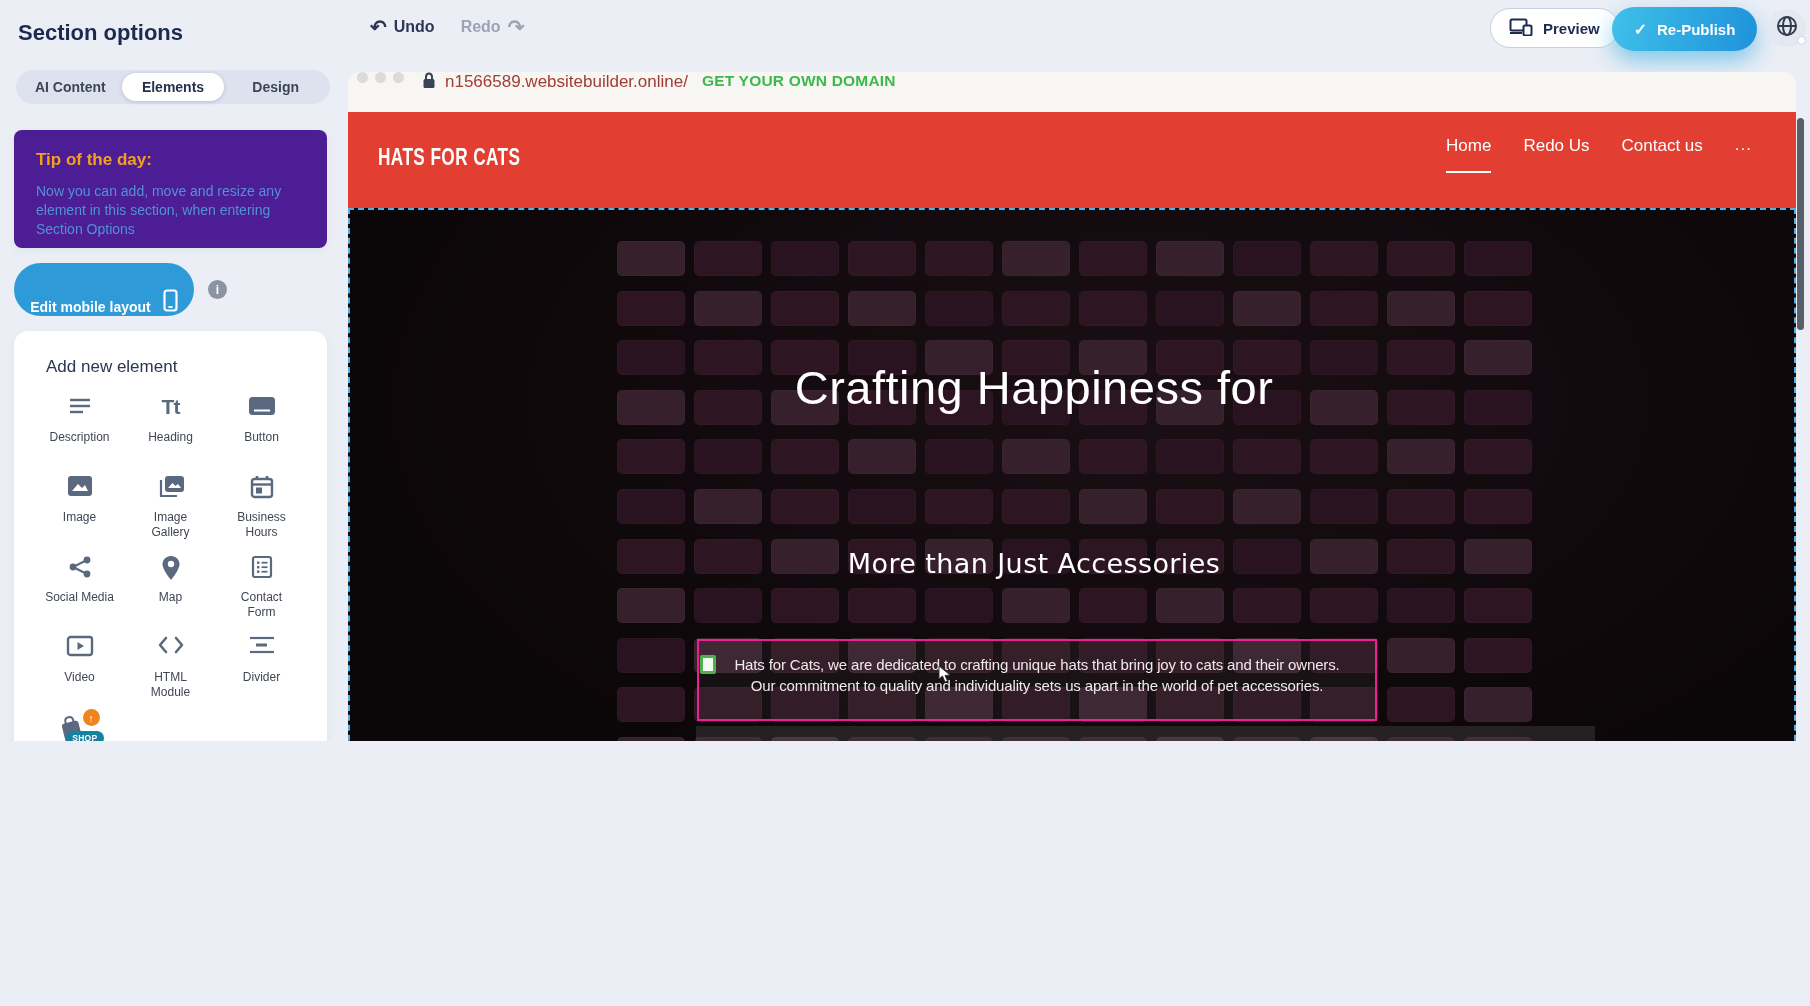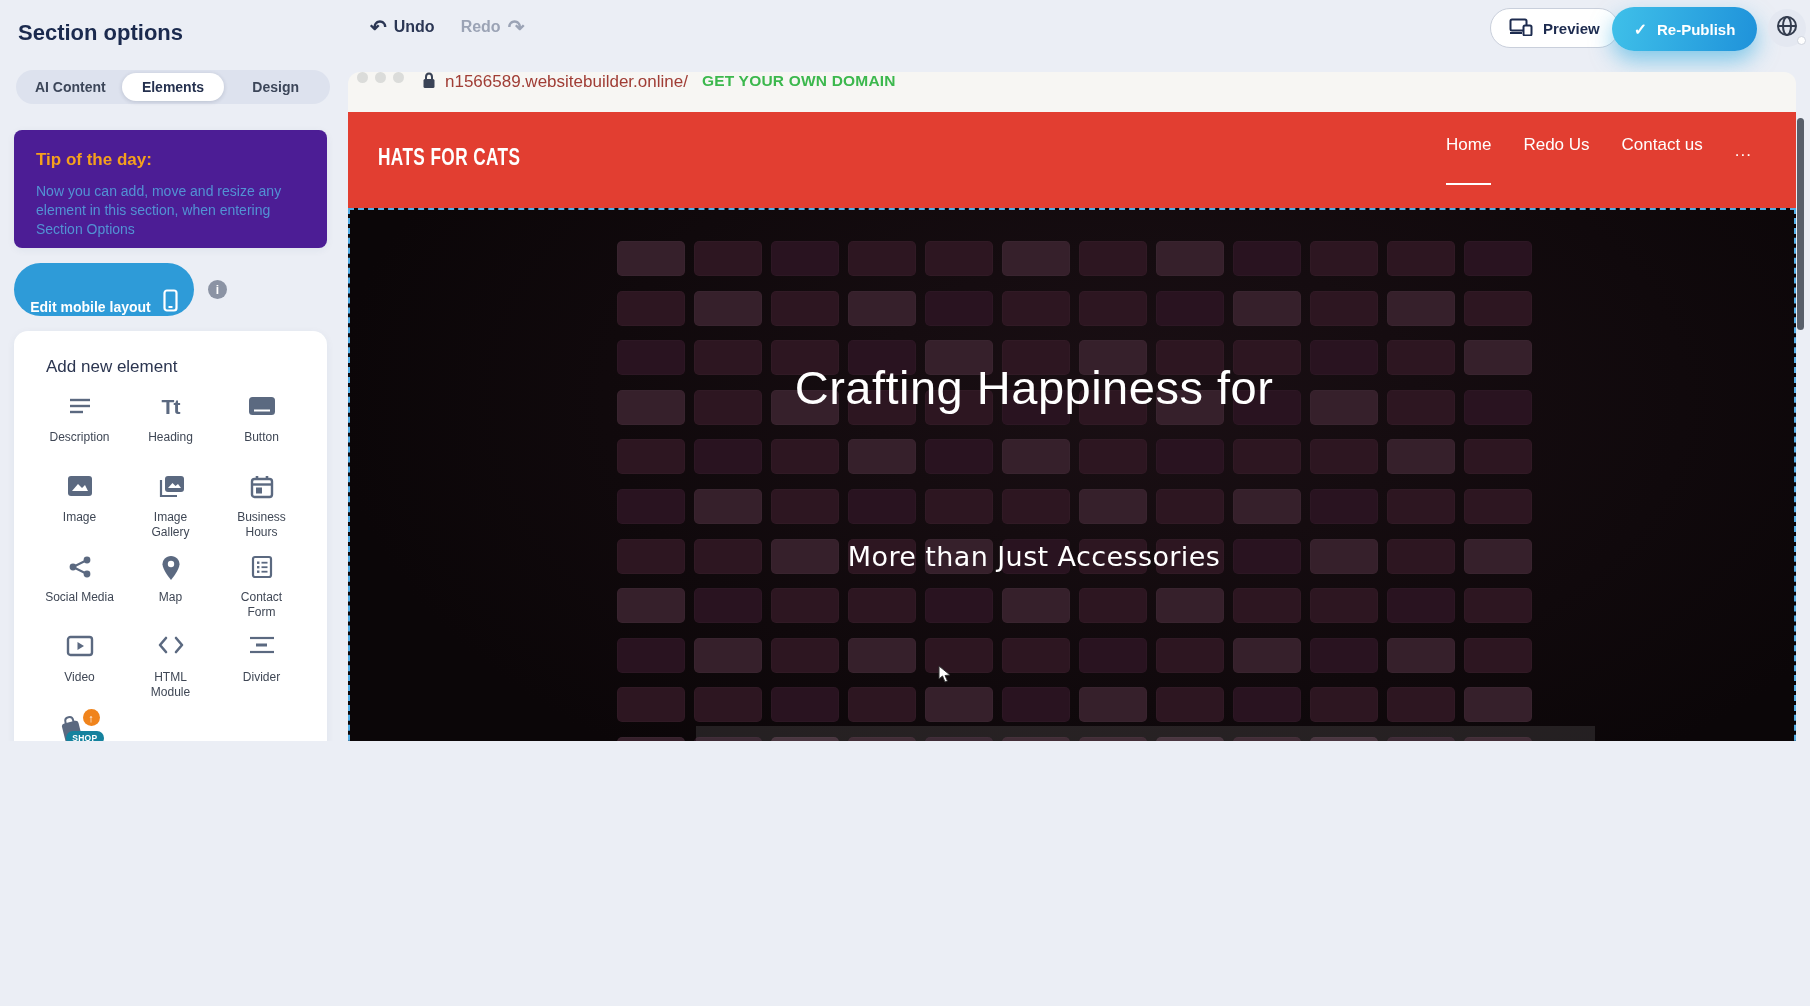--- a/index.html
+++ b/index.html
@@ -62,34 +62,34 @@
   .win-dots{display:flex;gap:7px;margin-left:9px;}
   .win-dots span{width:11px;height:11px;border-radius:50%;background:#dbdcda;}
   .lock{margin-left:18px;display:flex;align-items:center;}
   .url-text{margin-left:9px;font-size:17px;color:#a03d35;}
   .domain-link{margin-left:14px;font-size:15.5px;font-weight:700;color:#3cb84d;letter-spacing:.2px;cursor:pointer;}
 
   .site-header{position:absolute;left:0;top:44px;width:100%;height:96px;background:#e23e31;}
   .logo{position:absolute;left:30px;top:33px;color:#fff;font-weight:700;font-size:21px;letter-spacing:.5px;
     transform:scaleX(.82) scaleY(1.18);transform-origin:left center;white-space:nowrap;}
   .nav{position:absolute;right:44px;top:23px;display:flex;align-items:center;gap:32px;}
-  .nav-item{color:#fff;font-size:17px;cursor:pointer;padding-bottom:28px;border-bottom:2px solid transparent;}
+  .nav-item{color:#fff;font-size:17px;cursor:pointer;padding-bottom:15px;border-bottom:2px solid transparent;}
   .nav-item.active{border-bottom-color:#fff;}
   .nav-more{font-size:17px;letter-spacing:1px;padding-bottom:16px;}
 
   .hero{position:absolute;left:0;top:140px;width:100%;height:642px;
     background:radial-gradient(ellipse at 55% 30%,#1a0f14 0%,#0b0608 72%);
     border:2px dashed #53aee6;}
   .tile-grid{position:absolute;left:267px;top:31px;width:915px;height:582px;}
   .tile{position:absolute;width:68px;height:35px;border-radius:5px;background:#2d1621;
     box-shadow:inset 0 0 0 1px rgba(255,255,255,.02);}
   .hero-text{position:absolute;left:-38px;top:0;width:100%;text-align:center;color:#fff;}
   .hero-h1{position:absolute;left:0;top:138px;width:100%;font-family:"DejaVu Sans",sans-serif;
     font-size:47px;font-weight:500;line-height:80px;letter-spacing:.5px;margin:0;}
-  .hero-sub{position:absolute;left:0;top:331px;width:100%;font-family:"DejaVu Sans",sans-serif;
+  .hero-sub{position:absolute;left:0;top:338px;width:100%;font-family:"DejaVu Sans",sans-serif;
     font-size:27px;font-weight:400;letter-spacing:.4px;}
   .light-band{position:absolute;left:346px;top:516px;width:899px;height:18px;background:rgba(255,255,255,.10);}
   .para-box{position:absolute;left:347px;top:429px;width:680px;height:82px;border:2.5px solid #ee1f95;
     background:rgba(255,255,255,.04);}
   .para-text{position:absolute;left:-40px;right:-40px;top:13px;text-align:center;color:#efe9ea;
     font-family:"DejaVu Sans",sans-serif;font-size:15px;letter-spacing:-.15px;line-height:21px;}
   .para-text div{white-space:nowrap;}
   .green-handle{position:absolute;left:1px;top:14px;width:16px;height:19px;background:#f2fbf2;border:3px solid #4db14d;border-radius:2px;}
   .cursor{position:absolute;left:588px;top:455px;}
 
@@ -510,20 +510,27 @@
           <div class="tile" style="left: 847px; top: 545.6px;"></div>
         </div>
 
       <div class="hero-text">
         <h1 class="hero-h1"><span>Crafting Happiness for</span><br></h1>
         <div class="hero-sub">More than Just Accessories</div>
       </div>
 
       <div class="light-band"></div>
 
+      <div class="para-box">
+        <span class="green-handle"></span>
+        <div class="para-text">
+          <div>Hats for Cats, we are dedicated to crafting unique hats that bring joy to cats and their owners.</div>
+          <div>Our commitment to quality and individuality sets us apart in the world of pet accessories.</div>
+        </div>
+      </div>
 
       <span class="cursor">
         <svg width="14" height="18" viewBox="0 0 14 18">
             <path d="M1 1 L1 14 L4.5 11 L7 17 L9.5 16 L7 10.5 L12 10 Z" fill="#fff" stroke="#333" stroke-width="1"></path>
           </svg>
       </span>
     </div>
 
     <div class="below">
       <div class="below-left"></div>

